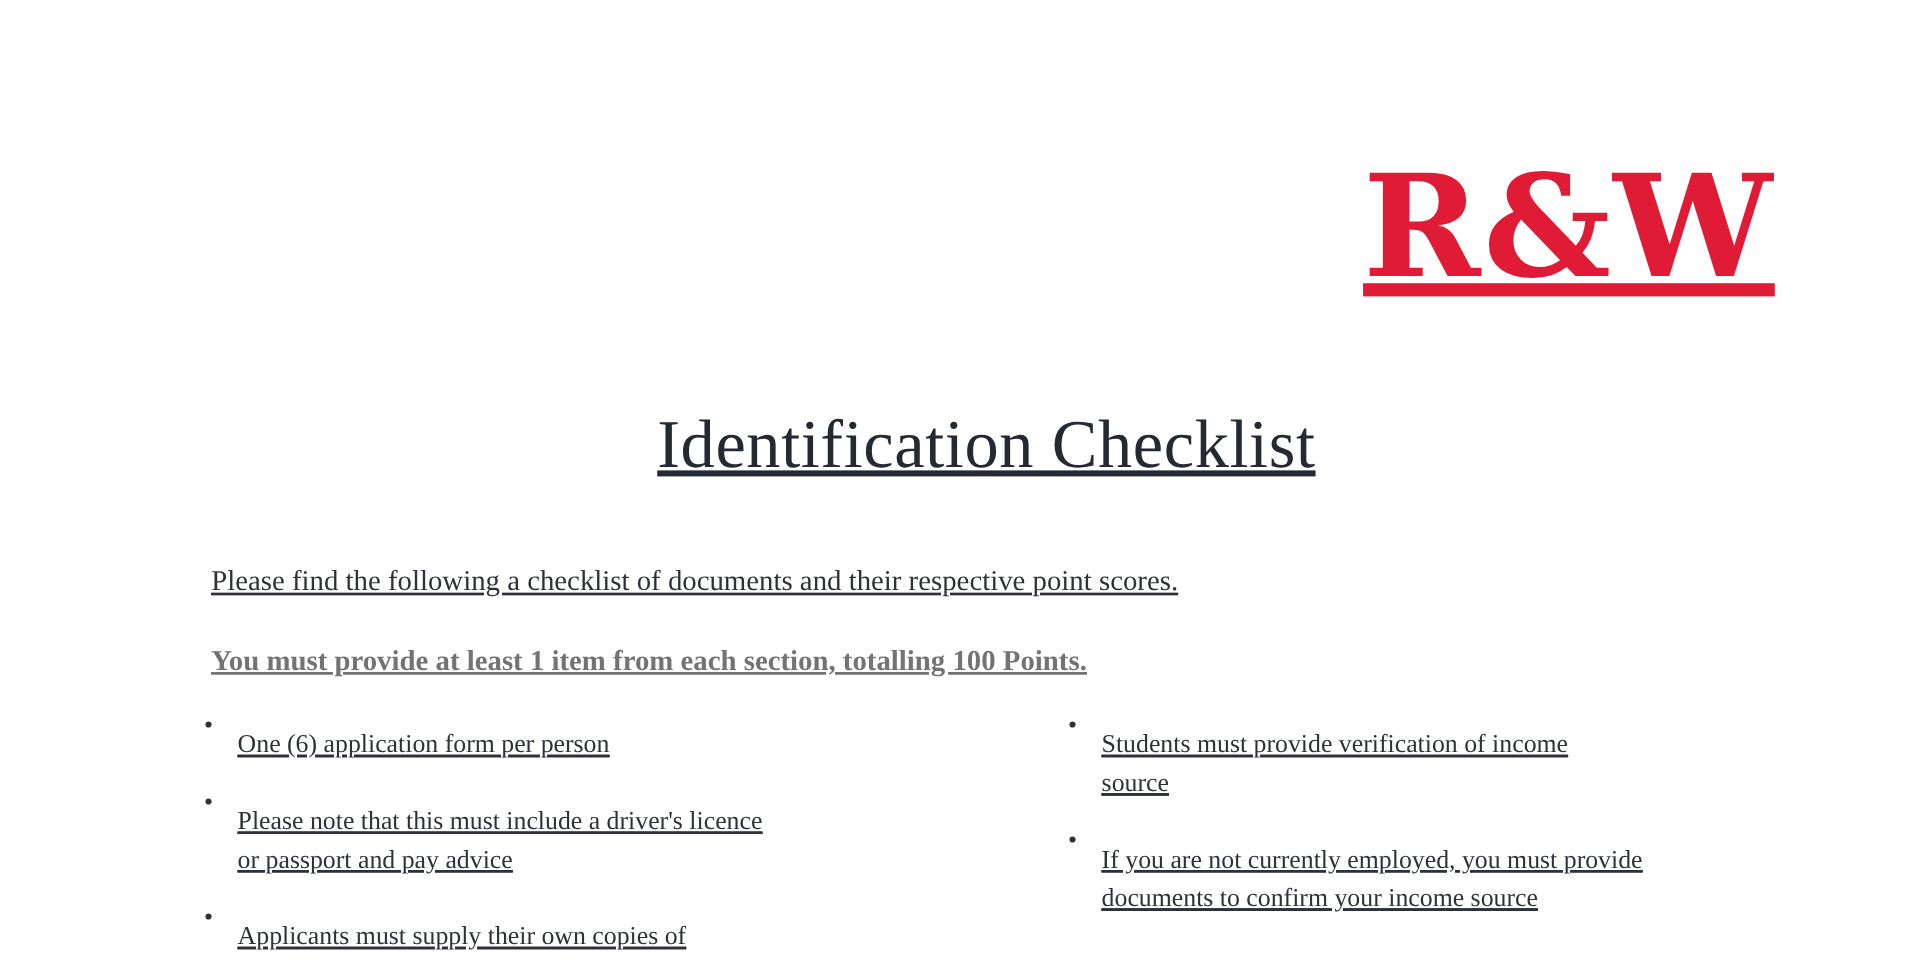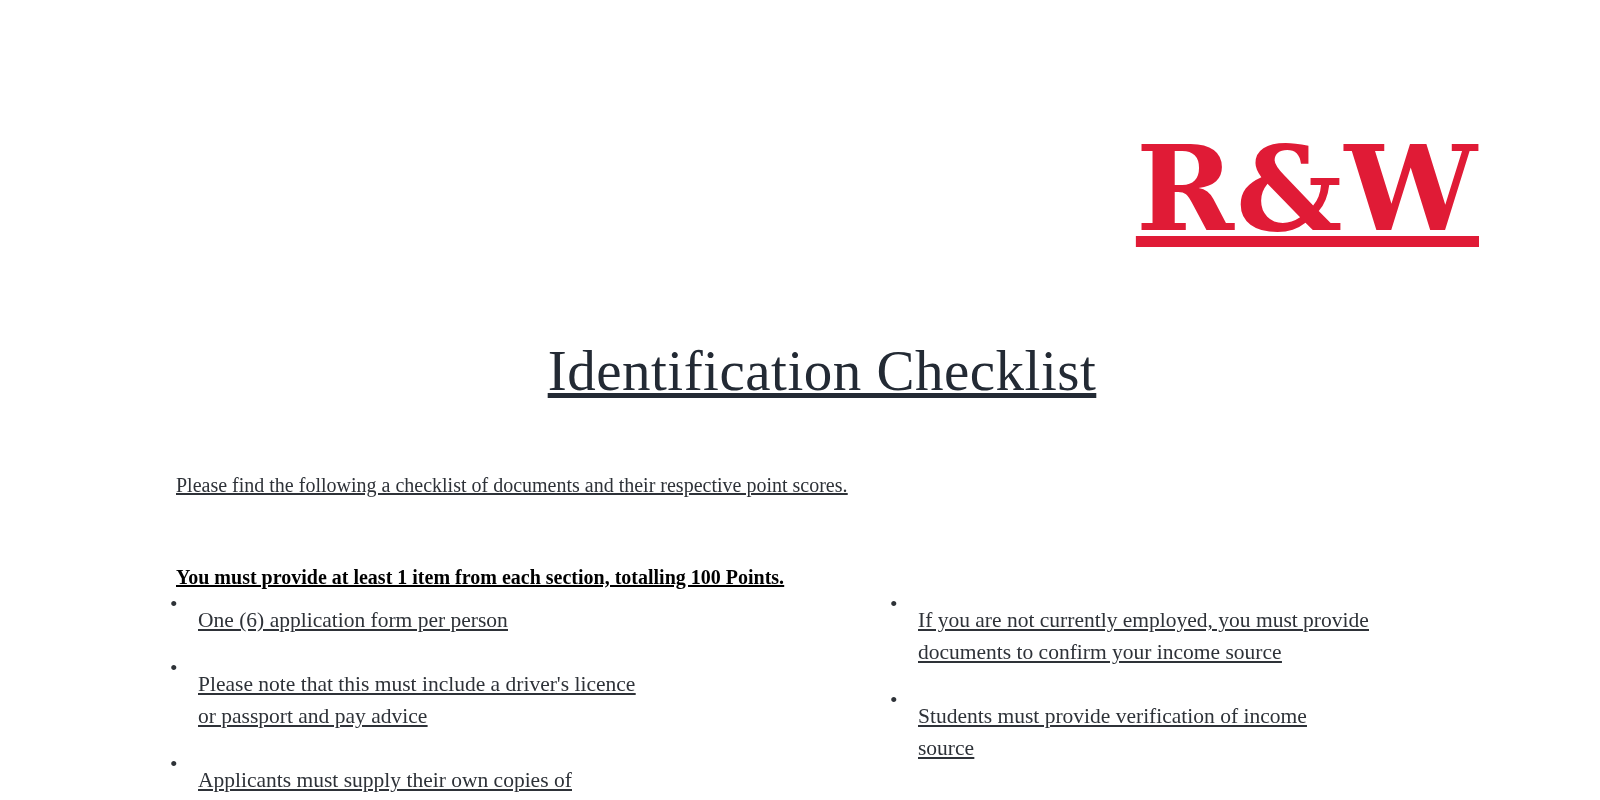--- a/index.html
+++ b/index.html
@@ -36,28 +36,27 @@
     font-size: 57px;
     font-weight: 400;
     color: #232a34;
     letter-spacing: 0.5px;
   }
   .intro {
     position: absolute;
     top: 404px;
     left: 112px;
     width: 1100px;
-    font-size: 20px;
+    font-size: 24px;
     line-height: 34px;
     color: #2e3238;
   }
   .intro .bold-line {
     font-weight: 700;
-    color: #000000;
-    margin-top: 26px;
+    color: #737373;
   }
   .lists {
     position: absolute;
     top: 524px;
     left: 112px;
     width: 1380px;
     display: flex;
     gap: 120px;
   }
   ul.checklist {
@@ -96,18 +95,18 @@
     <div class="bold-line">You must provide at least 1 item from each section, totalling 100 Points.</div>
   </div>
 
   <div class="lists">
     <ul class="checklist col-left">
         <li>One (6) application form per person</li>
         <li>Please note that this must include a driver's licence<br>or passport and pay advice</li>
         <li>Applicants must supply their own copies of<br>documents required</li>
       </ul>
     <ul class="checklist col-right">
+        <li>Students must provide verification of income<br>source</li>
         <li>If you are not currently employed, you must provide<br>documents to confirm your income source</li>
-        <li>Students must provide verification of income<br>source</li>
       </ul>
   </div>
 
 </div>
 
 </body></html>

